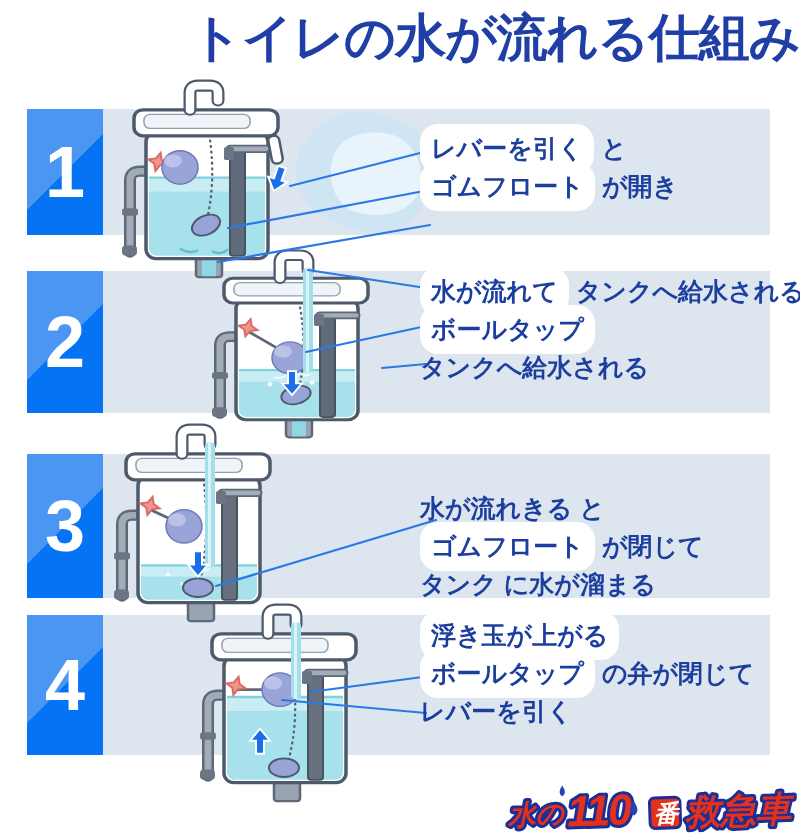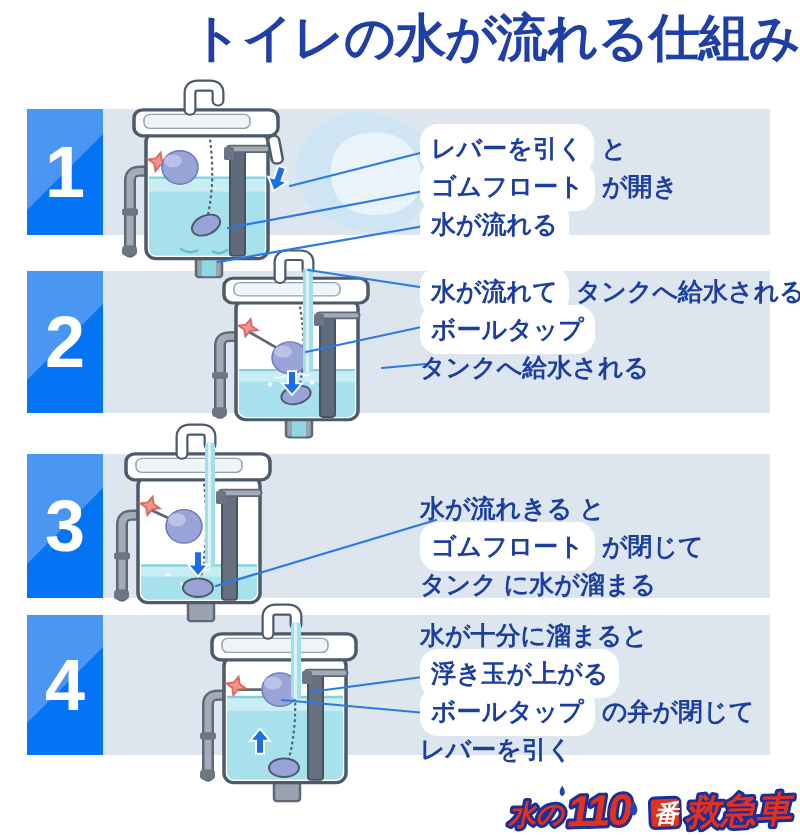--- a/index.html
+++ b/index.html
@@ -253,23 +253,20 @@
   <line x1="282" y1="700" x2="426" y2="713"></line>
 </svg>
 
 <div class="abs steptext st1">
   <div class="line">
     <span class="seg pill">レバーを引く</span><span class="seg"> と</span>
   </div>
   <div class="line">
     <span class="seg pill">ゴムフロート</span><span class="seg"> が開き</span>
   </div>
-  <div class="line">
-    <span class="seg pill">水が流れる</span>
-  </div>
 </div>
 
 <div class="abs steptext st2">
   <div class="line">
     <span class="seg pill">水が流れて</span><span class="seg"> タンクへ給水される</span>
   </div>
   <div class="line">
     <span class="seg pill">ボールタップ</span>
   </div>
   <div class="line">
@@ -283,23 +280,20 @@
   </div>
   <div class="line">
     <span class="seg pill">ゴムフロート</span><span class="seg"> が閉じて</span>
   </div>
   <div class="line">
     <span class="seg">タンク に水が溜まる</span>
   </div>
 </div>
 
 <div class="abs steptext st4">
-  <div class="line">
-    <span class="seg">水が十分に溜まると</span>
-  </div>
   <div class="line">
     <span class="seg pill">浮き玉が上がる</span>
   </div>
   <div class="line">
     <span class="seg pill">ボールタップ</span><span class="seg"> の弁が閉じて</span>
   </div>
   <div class="line">
     <span class="seg">レバーを引く</span>
   </div>
 </div>

